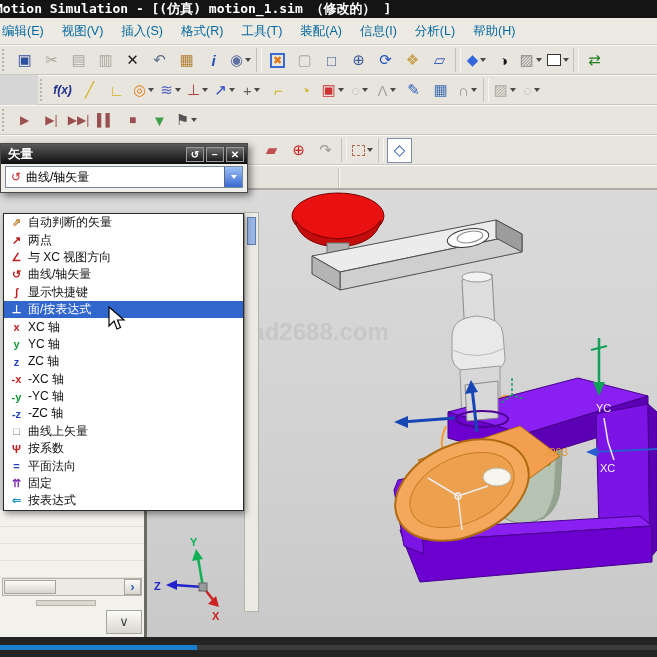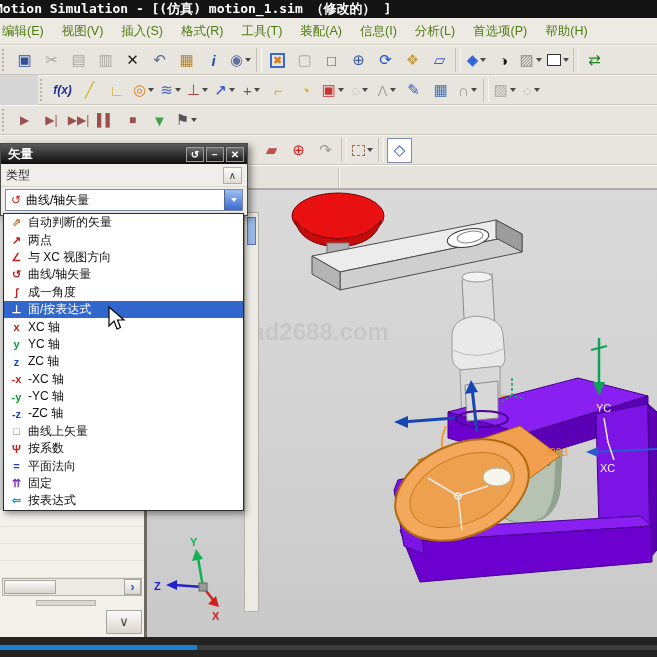--- a/index.html
+++ b/index.html
@@ -4,21 +4,21 @@
 <style>
   * { margin:0; padding:0; box-sizing:border-box; }
   html,body { width:657px; height:657px; overflow:hidden; }
   body { position:relative; font-family:"Liberation Sans",sans-serif; background:#d6d6d6; }
 
   
   .titlebar { position:absolute; left:0; top:0; width:657px; height:18px; background:#141414;
     color:#fff; font:bold 13px "DejaVu Sans Mono",monospace; line-height:18px; white-space:nowrap; overflow:hidden; }
   .titlebar span { margin-left:-5px; display:inline-block; }
   .menubar { position:absolute; left:0; top:18px; width:657px; height:27px; background:#edeae3;
-    border-bottom:1px solid #cfccc2; display:flex; align-items:center; font-size:12.5px; color:#4d7c0f; }
+    border-bottom:1px solid #cfccc2; display:flex; align-items:center; font-size:12.5px; color:#0369a1; }
   .menu-item { padding:0 9px; line-height:26px; }
   .menu-item:first-child { margin-left:-7px; }
 
   
   .tbrow { position:absolute; left:0; width:657px; background:#e8e5de; display:flex; align-items:center;
     border-top:1px solid #f8f7f2; border-bottom:1px solid #c9c6bd; }
   .r1 { top:45px; height:30px; } .r2 { top:75px; height:30px;margin-left:38px; } .r3 { top:105px; height:30px; }
   .r4 { top:135px; height:30px; padding-left:258px; }
   .grip { width:6px; height:22px; border-left:2px dotted #b8b4aa; margin:0 3px 0 2px; }
   .sep { width:6px; height:24px; border-left:1px solid #c4c1b8; border-right:1px solid #f7f5ef; margin:0 2px; }
@@ -119,21 +119,20 @@
 
 <div class="menubar">
   <span class="menu-item">编辑(E)</span>
   <span class="menu-item">视图(V)</span>
   <span class="menu-item">插入(S)</span>
   <span class="menu-item">格式(R)</span>
   <span class="menu-item">工具(T)</span>
   <span class="menu-item">装配(A)</span>
   <span class="menu-item">信息(I)</span>
   <span class="menu-item">分析(L)</span>
-  <span class="menu-item">首选项(P)</span>
   <span class="menu-item">帮助(H)</span>
 </div>
 
 <div class="tbrow r1">
   <span class="grip"></span>
   <span class="tb">
       <span class="g c-save">▣</span>
     </span>
   <span class="tb dis">
       <span class="g">✂</span>
@@ -466,24 +465,20 @@
 
 <div class="dialog">
   <div class="dlg-title">
     <span>矢量</span>
     <span class="dlg-btns">
       <span class="dlg-btn">↺</span>
       <span class="dlg-btn">−</span>
       <span class="dlg-btn">✕</span>
     </span>
   </div>
-  <div class="type-row">
-    <span>类型</span>
-    <span class="collapse-btn">∧</span>
-  </div>
   <div class="combo-row">
     <div class="combo">
       <span class="ic">↺</span>
       <span>曲线/轴矢量</span>
       <span class="combo-btn">
           <i class="caret"></i>
         </span>
     </div>
   </div>
 
@@ -499,21 +494,21 @@
     <div class="li">
         <span class="ic ic-rd">∠</span>
         <span>与 XC 视图方向</span>
       </div>
     <div class="li">
         <span class="ic ic-rd">↺</span>
         <span>曲线/轴矢量</span>
       </div>
     <div class="li">
         <span class="ic ic-rd">∫</span>
-        <span>成一角度</span>
+        <span>显示快捷键</span>
       </div>
     <div class="li sel">
         <span class="ic ic-wh">⊥</span>
         <span>面/按表达式</span>
       </div>
     <div class="li">
         <span class="ic ic-rd">x</span>
         <span>XC 轴</span>
       </div>
     <div class="li">

